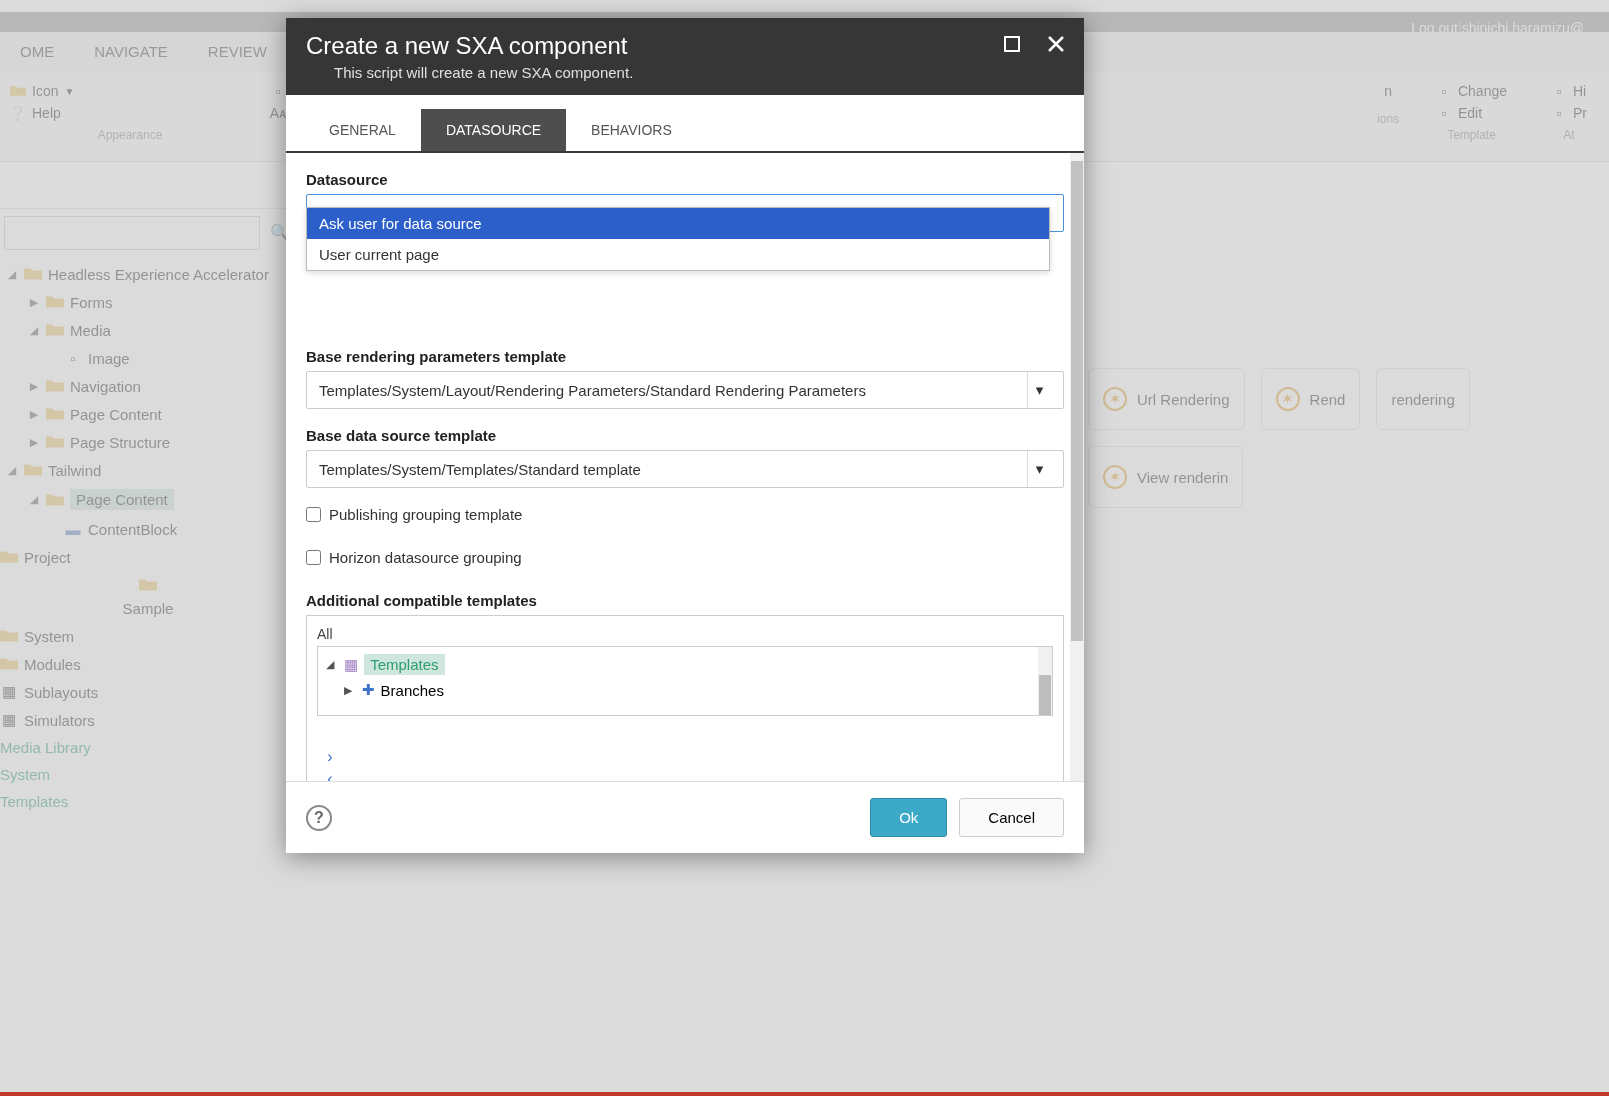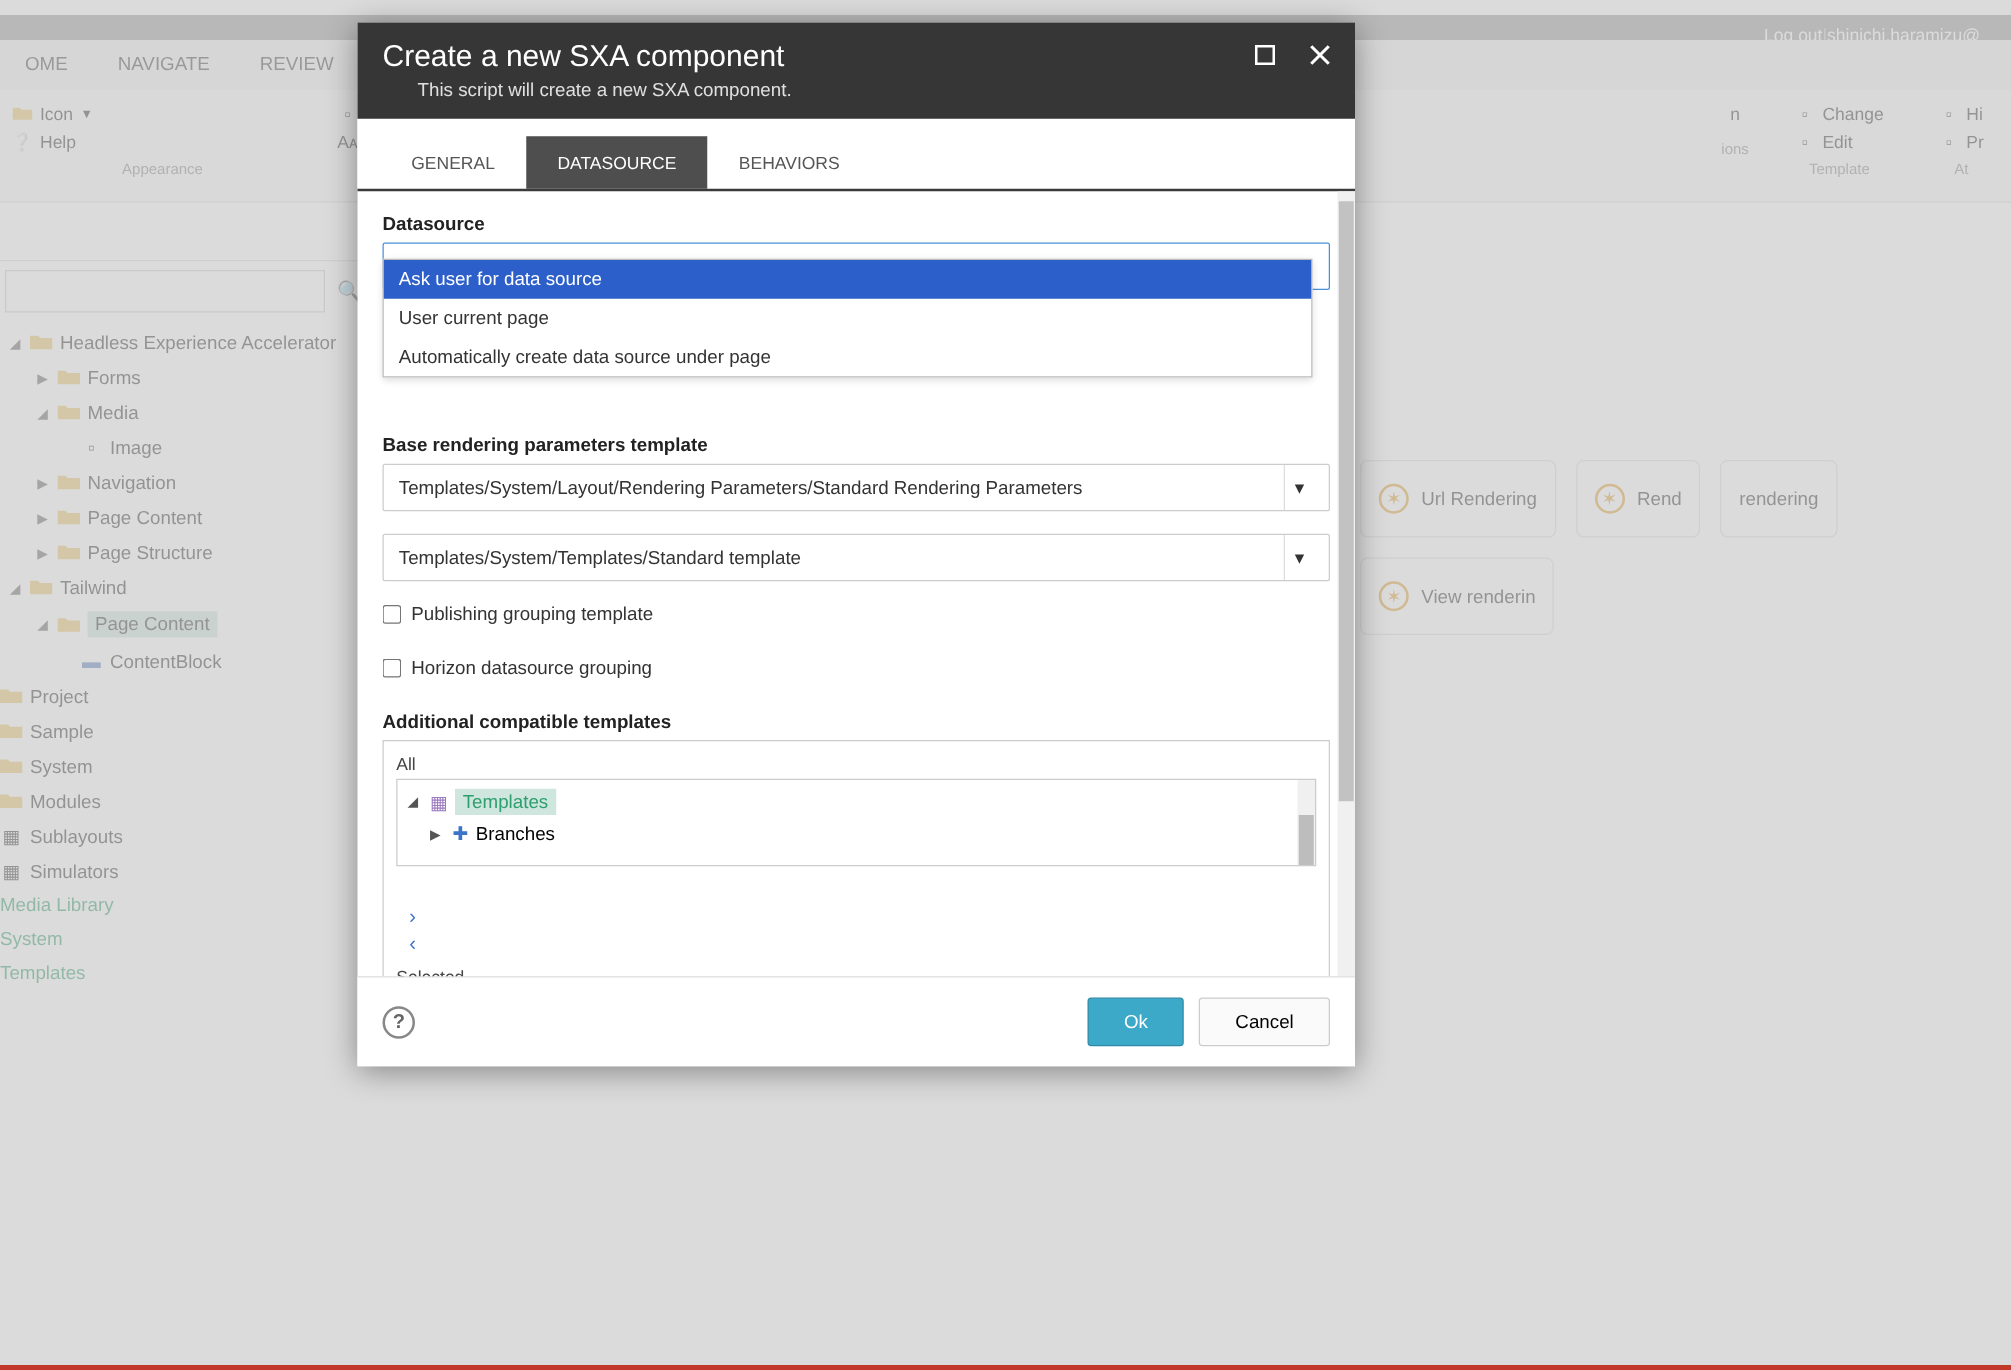--- a/index.html
+++ b/index.html
@@ -274,21 +274,21 @@
     <span>ContentBlock</span>
   </div>
   <div class="tree-node" style="padding-left:0;">
     <span class="folder">
         <svg class="folder-svg" viewBox="0 0 20 16">
           <path fill="#e8c76a" d="M0 2h7l2 2h11v10H0z"></path>
         </svg>
       </span>
     <span>Project</span>
   </div>
-  <div class="tree-node" style="padding-left:0;">
+  <div class="tree-node" style="padding-left:0;flex-direction:column;">
     <span class="folder">
         <svg class="folder-svg" viewBox="0 0 20 16">
           <path fill="#e8c76a" d="M0 2h7l2 2h11v10H0z"></path>
         </svg>
       </span>
     <span>Sample</span>
   </div>
   <div class="tree-node" style="padding-left:0;">
     <span class="folder">
         <svg class="folder-svg" viewBox="0 0 20 16">
@@ -383,31 +383,31 @@
     <div class="select-box" style="margin-bottom:0;">
       <span>Ask user for data source</span>
       <span class="chev"><svg width="14" height="14" viewBox="0 0 14 14">
             <path d="M2 4 L7 10 L12 4" fill="none" stroke="#555" stroke-width="1.6"></path>
           </svg></span>
     </div>
 
     <div class="dropdown-list">
       <div class="opt selected">Ask user for data source</div>
       <div class="opt">User current page</div>
-      <div class="opt">Automatically create data source under page</div>
     </div>
 
     <div style="height:116px;"></div>
 
     <div class="field-label">Base rendering parameters template</div>
     <div class="select-box small">
       <span>Templates/System/Layout/Rendering Parameters/Standard Rendering Parameters</span>
       <span class="chev-btn">▾</span>
     </div>
 
+    <div class="field-label">Base data source template</div>
     <div class="select-box small">
       <span>Templates/System/Templates/Standard template</span>
       <span class="chev-btn">▾</span>
     </div>
 
     <div class="checkbox-row">
       <input type="checkbox" style="">
       <span>Publishing grouping template</span>
     </div>
 

